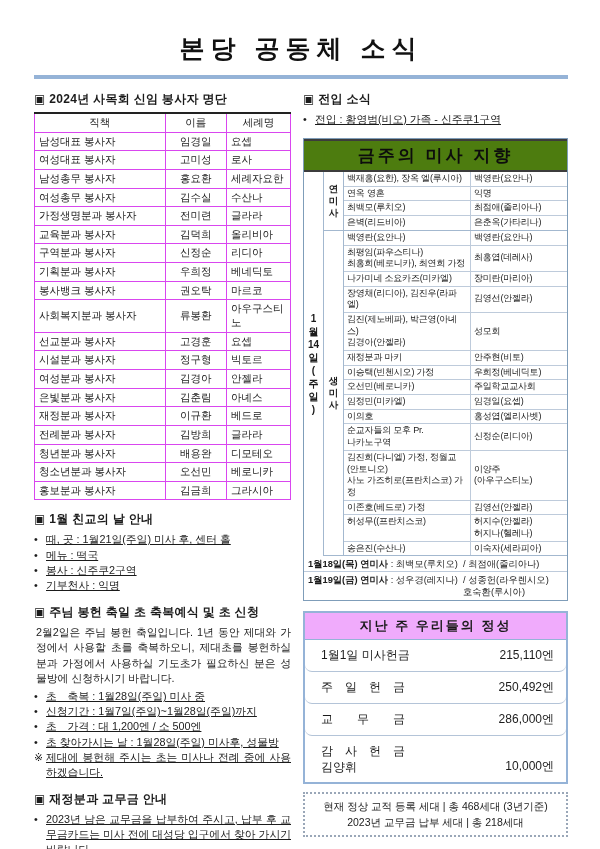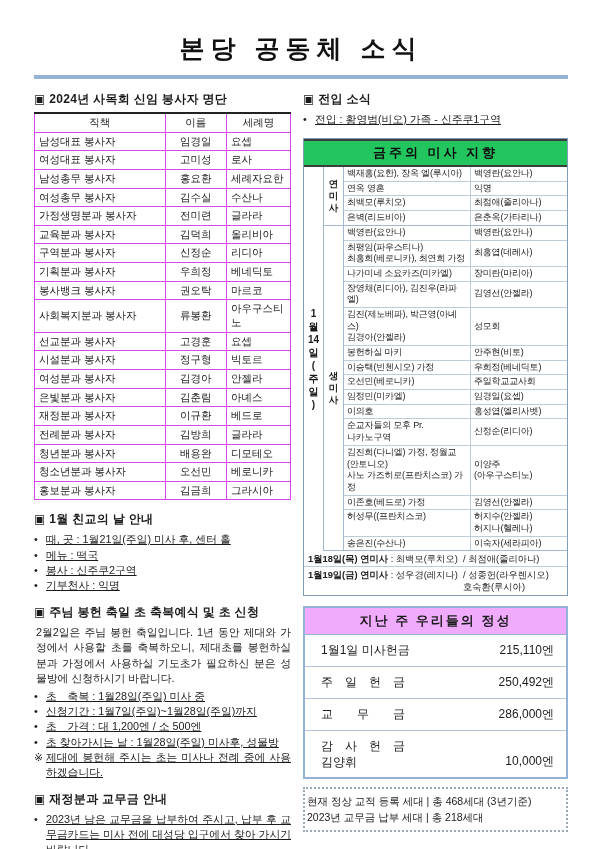--- a/index.html
+++ b/index.html
@@ -23,22 +23,22 @@
   td.c-name{width:24%;text-align:center;}
   td.c-bapt{width:25%;text-align:left;padding-left:6px;}
   
   .bullets{font-size:10.8px;line-height:1.4;}
   .bullet{display:flex;}
   .bm{width:12px;flex:none;text-align:left;}
   .bt{flex:1;white-space:pre-line;text-align:justify;text-decoration:underline;}
   .intro{font-size:10.8px;line-height:1.42;text-align:justify;margin:0 0 3px 2px;}
   
   .mass-table{border:1px solid #7f9db9;font-size:9px;margin-top:2px;}
-  .mass-title{background:#22c55e;border-top:2px solid #3c3c3c;border-bottom:2px solid #3c3c3c;
-    font-weight:bold;text-align:center;font-size:13px;letter-spacing:3px;padding:3px 0;color:#0d0d0d;}
+  .mass-title{background:#4d7c0f;border-top:2px solid #3c3c3c;border-bottom:2px solid #3c3c3c;
+    font-weight:bold;text-align:center;font-size:17px;letter-spacing:3px;padding:3px 0;color:#0d0d0d;}
   .mass-body{display:flex;}
   .mass-date{width:19px;flex:none;display:flex;align-items:center;justify-content:center;
     text-align:center;white-space:pre-line;font-weight:bold;font-size:10px;line-height:1.3;
     border-right:1px solid #a3b8cf;}
   .mass-main{flex:1;min-width:0;}
   .mass-subhead{display:flex;font-weight:bold;border-bottom:1px solid #a3b8cf;}
   .sh-spacer{width:19px;flex:none;border-right:1px solid #a3b8cf;}
   .sh-int{flex:1;text-align:center;font-size:10px;padding:2px 0;}
   .sh-off{width:90px;flex:none;text-align:center;font-size:10px;padding:2px 0;border-left:1px solid #a3b8cf;}
   .mass-group{display:flex;border-bottom:1px solid #a3b8cf;}
@@ -52,28 +52,28 @@
     line-height:1.3;display:flex;align-items:center;letter-spacing:-0.2px;}
   .m-footer{display:flex;padding:1.5px 4px;border-bottom:1px solid #becbdb;line-height:1.3;font-size:9.3px;}
   .mass-footers .m-footer:last-child{border-bottom:none;}
   .f-left{flex:1;}
   .f-label{font-weight:bold;}
   .f-right{width:100px;flex:none;white-space:pre-line;}
   
   .off-table{border:2px solid #95b3d7;margin-top:10px;font-size:12px;}
   .off-title{background:#f0abfc;text-align:center;font-weight:bold;font-size:13px;letter-spacing:2px;
     padding:4px 0;border-bottom:1px solid #95b3d7;}
-  .off-row{display:flex;border-bottom:1px solid #b4c4d8;}
+  .off-row{display:flex;border-bottom:1px solid #b4c4d8;border-radius:7px;}
   .off-table .off-row:last-child{border-bottom:none;}
   .off-label{flex:1;padding:7px 0 7px 16px;white-space:pre-line;line-height:1.35;}
   .off-value{width:104px;flex:none;display:flex;align-items:flex-end;justify-content:flex-end;
     padding:7px 12px 7px 0;}
   
   .census{border:2px dotted #9aa7b8;margin-top:8px;padding:4px 2px;font-size:10.5px;line-height:1.55;
-    }
+    text-align:center;}
 </style>
 </head>
 <body>
 
 <div class="page">
 
   <div class="title-wrap">
     <div class="page-title">본당 공동체 소식</div>
     <div class="title-rule"></div>
   </div>
@@ -358,21 +358,21 @@
                     <div class="m-row">
                       <div class="m-int">장영채(리디아), 김진우(라파엘)</div>
                       <div class="m-off">김영선(안젤라)</div>
                     </div>
                     <div class="m-row">
                       <div class="m-int">김진(제노베파), 박근영(아녜스)
 김경아(안젤라)</div>
                       <div class="m-off">성모회</div>
                     </div>
                     <div class="m-row">
-                      <div class="m-int">봉헌하실 마키</div>
+                      <div class="m-int">재정분과 마키</div>
                       <div class="m-off">안주현(비토)</div>
                     </div>
                     <div class="m-row">
                       <div class="m-int">이승택(빈첸시오) 가정</div>
                       <div class="m-off">우희정(베네딕토)</div>
                     </div>
                     <div class="m-row">
                       <div class="m-int">오선민(베로니카)</div>
                       <div class="m-off">주일학교교사회</div>
                     </div>

